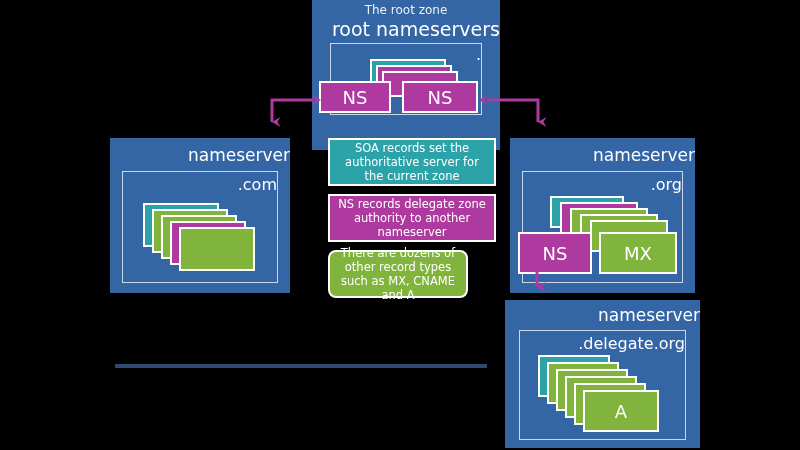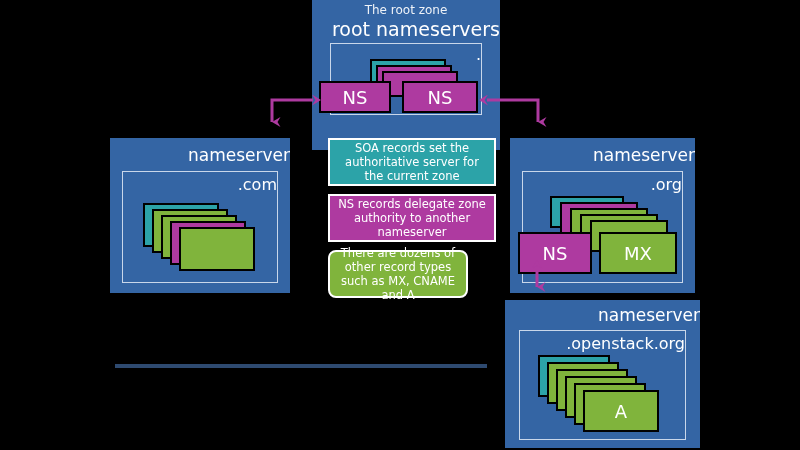--- a/index.html
+++ b/index.html
@@ -9,21 +9,21 @@
 
   
   .zone{position:absolute;background:#3465a4;box-sizing:border-box;}
   .zone-title{position:absolute;left:0;width:100%;text-align:center;
               font-size:12px;line-height:14px;color:#eef2f8;}
   .zone-name{position:absolute;left:0;width:100%;text-align:right;
              color:#ffffff;}
   .inner{position:absolute;border:1px solid #c9d7ea;box-sizing:border-box;}
 
   
-  .card{position:absolute;box-sizing:border-box;border:2px solid #000000;
+  .card{position:absolute;box-sizing:border-box;border:2px solid #ffffff;
         display:flex;align-items:center;justify-content:center;
         color:#ffffff;}
   .c-teal{background:#2ca3a8;}
   .c-green{background:#80b43c;}
   .c-magenta{background:#ae3aa0;}
 
   
   .legend{position:absolute;box-sizing:border-box;border:2px solid #ffffff;
           display:flex;align-items:center;justify-content:center;
           text-align:center;font-size:11.5px;line-height:14px;color:#ffffff;
@@ -75,21 +75,21 @@
     <div class="card c-green" style="left:60px;top:70px;width:78px;height:32px;"></div>
     <div class="card c-green" style="left:70px;top:76px;width:78px;height:32px;"></div>
     <div class="card c-green" style="left:80px;top:82px;width:78px;height:32px;"></div>
     <div class="card c-magenta" style="left:8px;top:94px;width:74px;height:42px;font-size:18px;">NS</div>
     <div class="card c-green" style="left:89px;top:94px;width:78px;height:42px;font-size:18px;">MX</div>
   </div>
 
   <div class="zone" style="left:505px;top:300px;width:195px;height:148px;">
     <div class="zone-name" style="top:5px;font-size:17px;line-height:20px;">nameserver</div>
     <div class="inner" style="left:14px;top:30px;width:167px;height:110px;">
-      <div class="zone-name" style="top:3px;font-size:16px;line-height:19px;">.openstack.org</div>
+      <div class="zone-name" style="top:3px;font-size:16px;line-height:19px;">.delegate.org</div>
     </div>
     <div class="card c-teal" style="left:33px;top:55px;width:72px;height:42px;"></div>
     <div class="card c-green" style="left:42px;top:62px;width:72px;height:42px;"></div>
     <div class="card c-green" style="left:51px;top:69px;width:72px;height:42px;"></div>
     <div class="card c-green" style="left:60px;top:76px;width:72px;height:42px;"></div>
     <div class="card c-green" style="left:69px;top:83px;width:72px;height:42px;"></div>
     <div class="card c-green" style="left:78px;top:90px;width:76px;height:42px;font-size:18px;">A</div>
   </div>
 
   <div class="legend c-teal" style="left:328px;top:138px;width:168px;height:48px;">SOA records set the authoritative server for the current zone</div>

